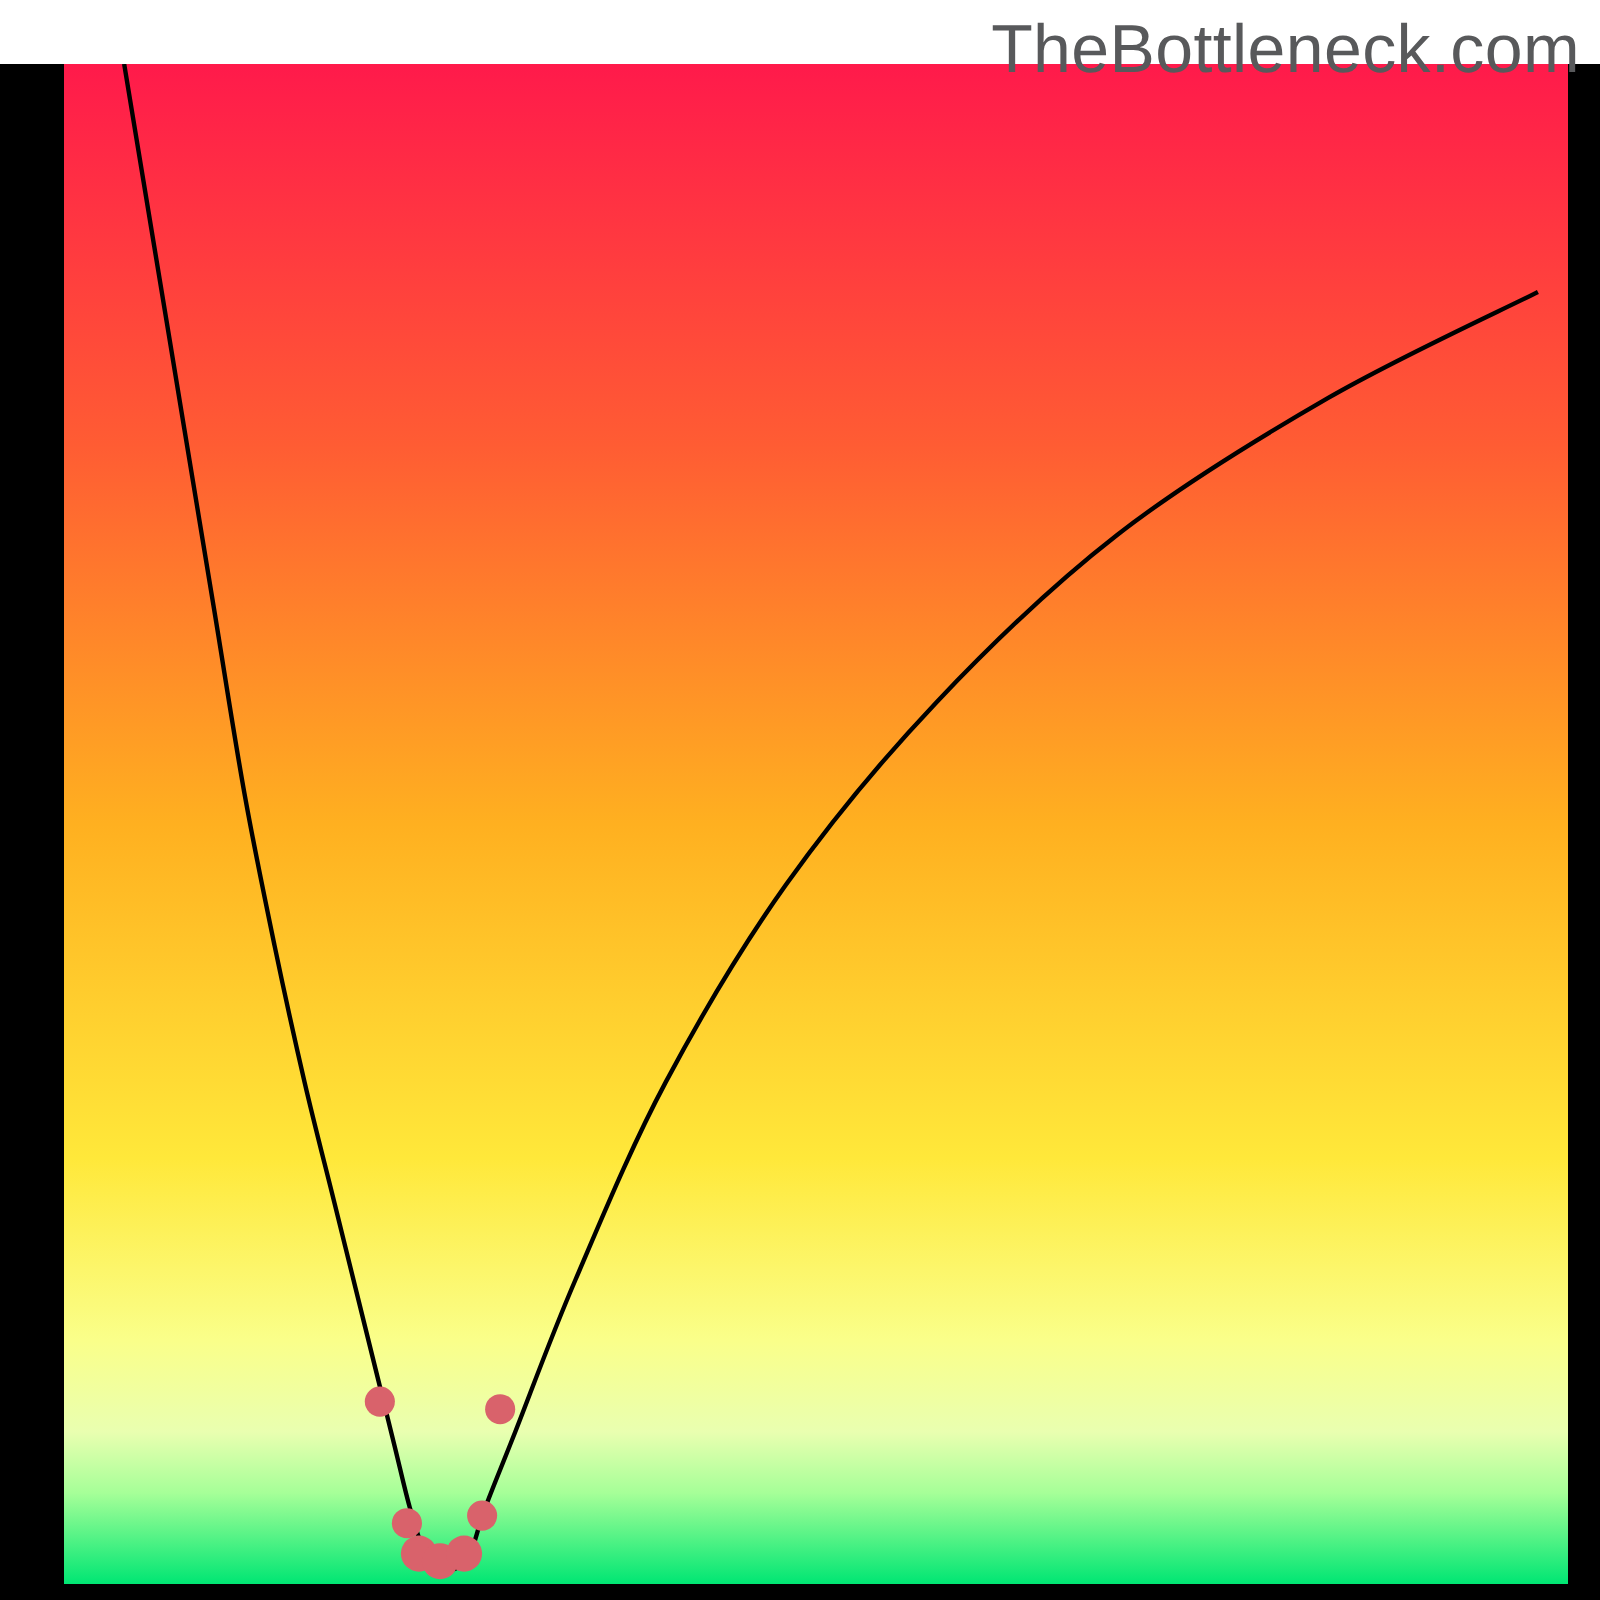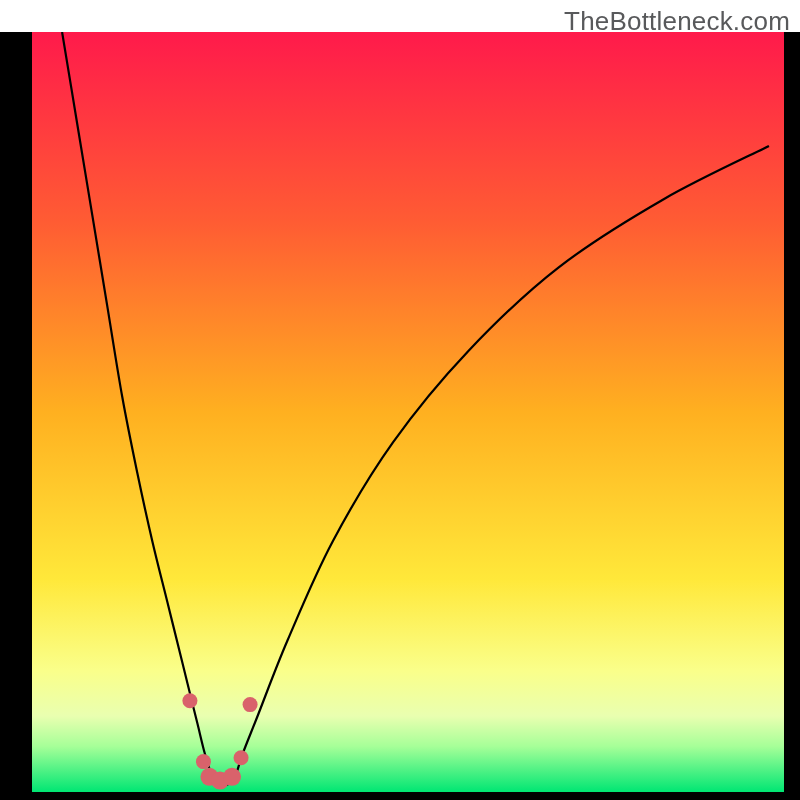--- a/index.html
+++ b/index.html
@@ -13,21 +13,21 @@
   .container {
     position: relative;
     width: 800px;
     height: 800px;
   }
   .watermark {
     position: absolute;
     top: 6px;
     right: 10px;
     font-family: Arial, Helvetica, sans-serif;
-    font-size: 26px;
+    font-size: 34px;
     color: #58595b;
     font-weight: 400;
     letter-spacing: 0.2px;
     z-index: 10;
   }
   .plot {
     position: absolute;
     left: 0;
     top: 0;
   }

